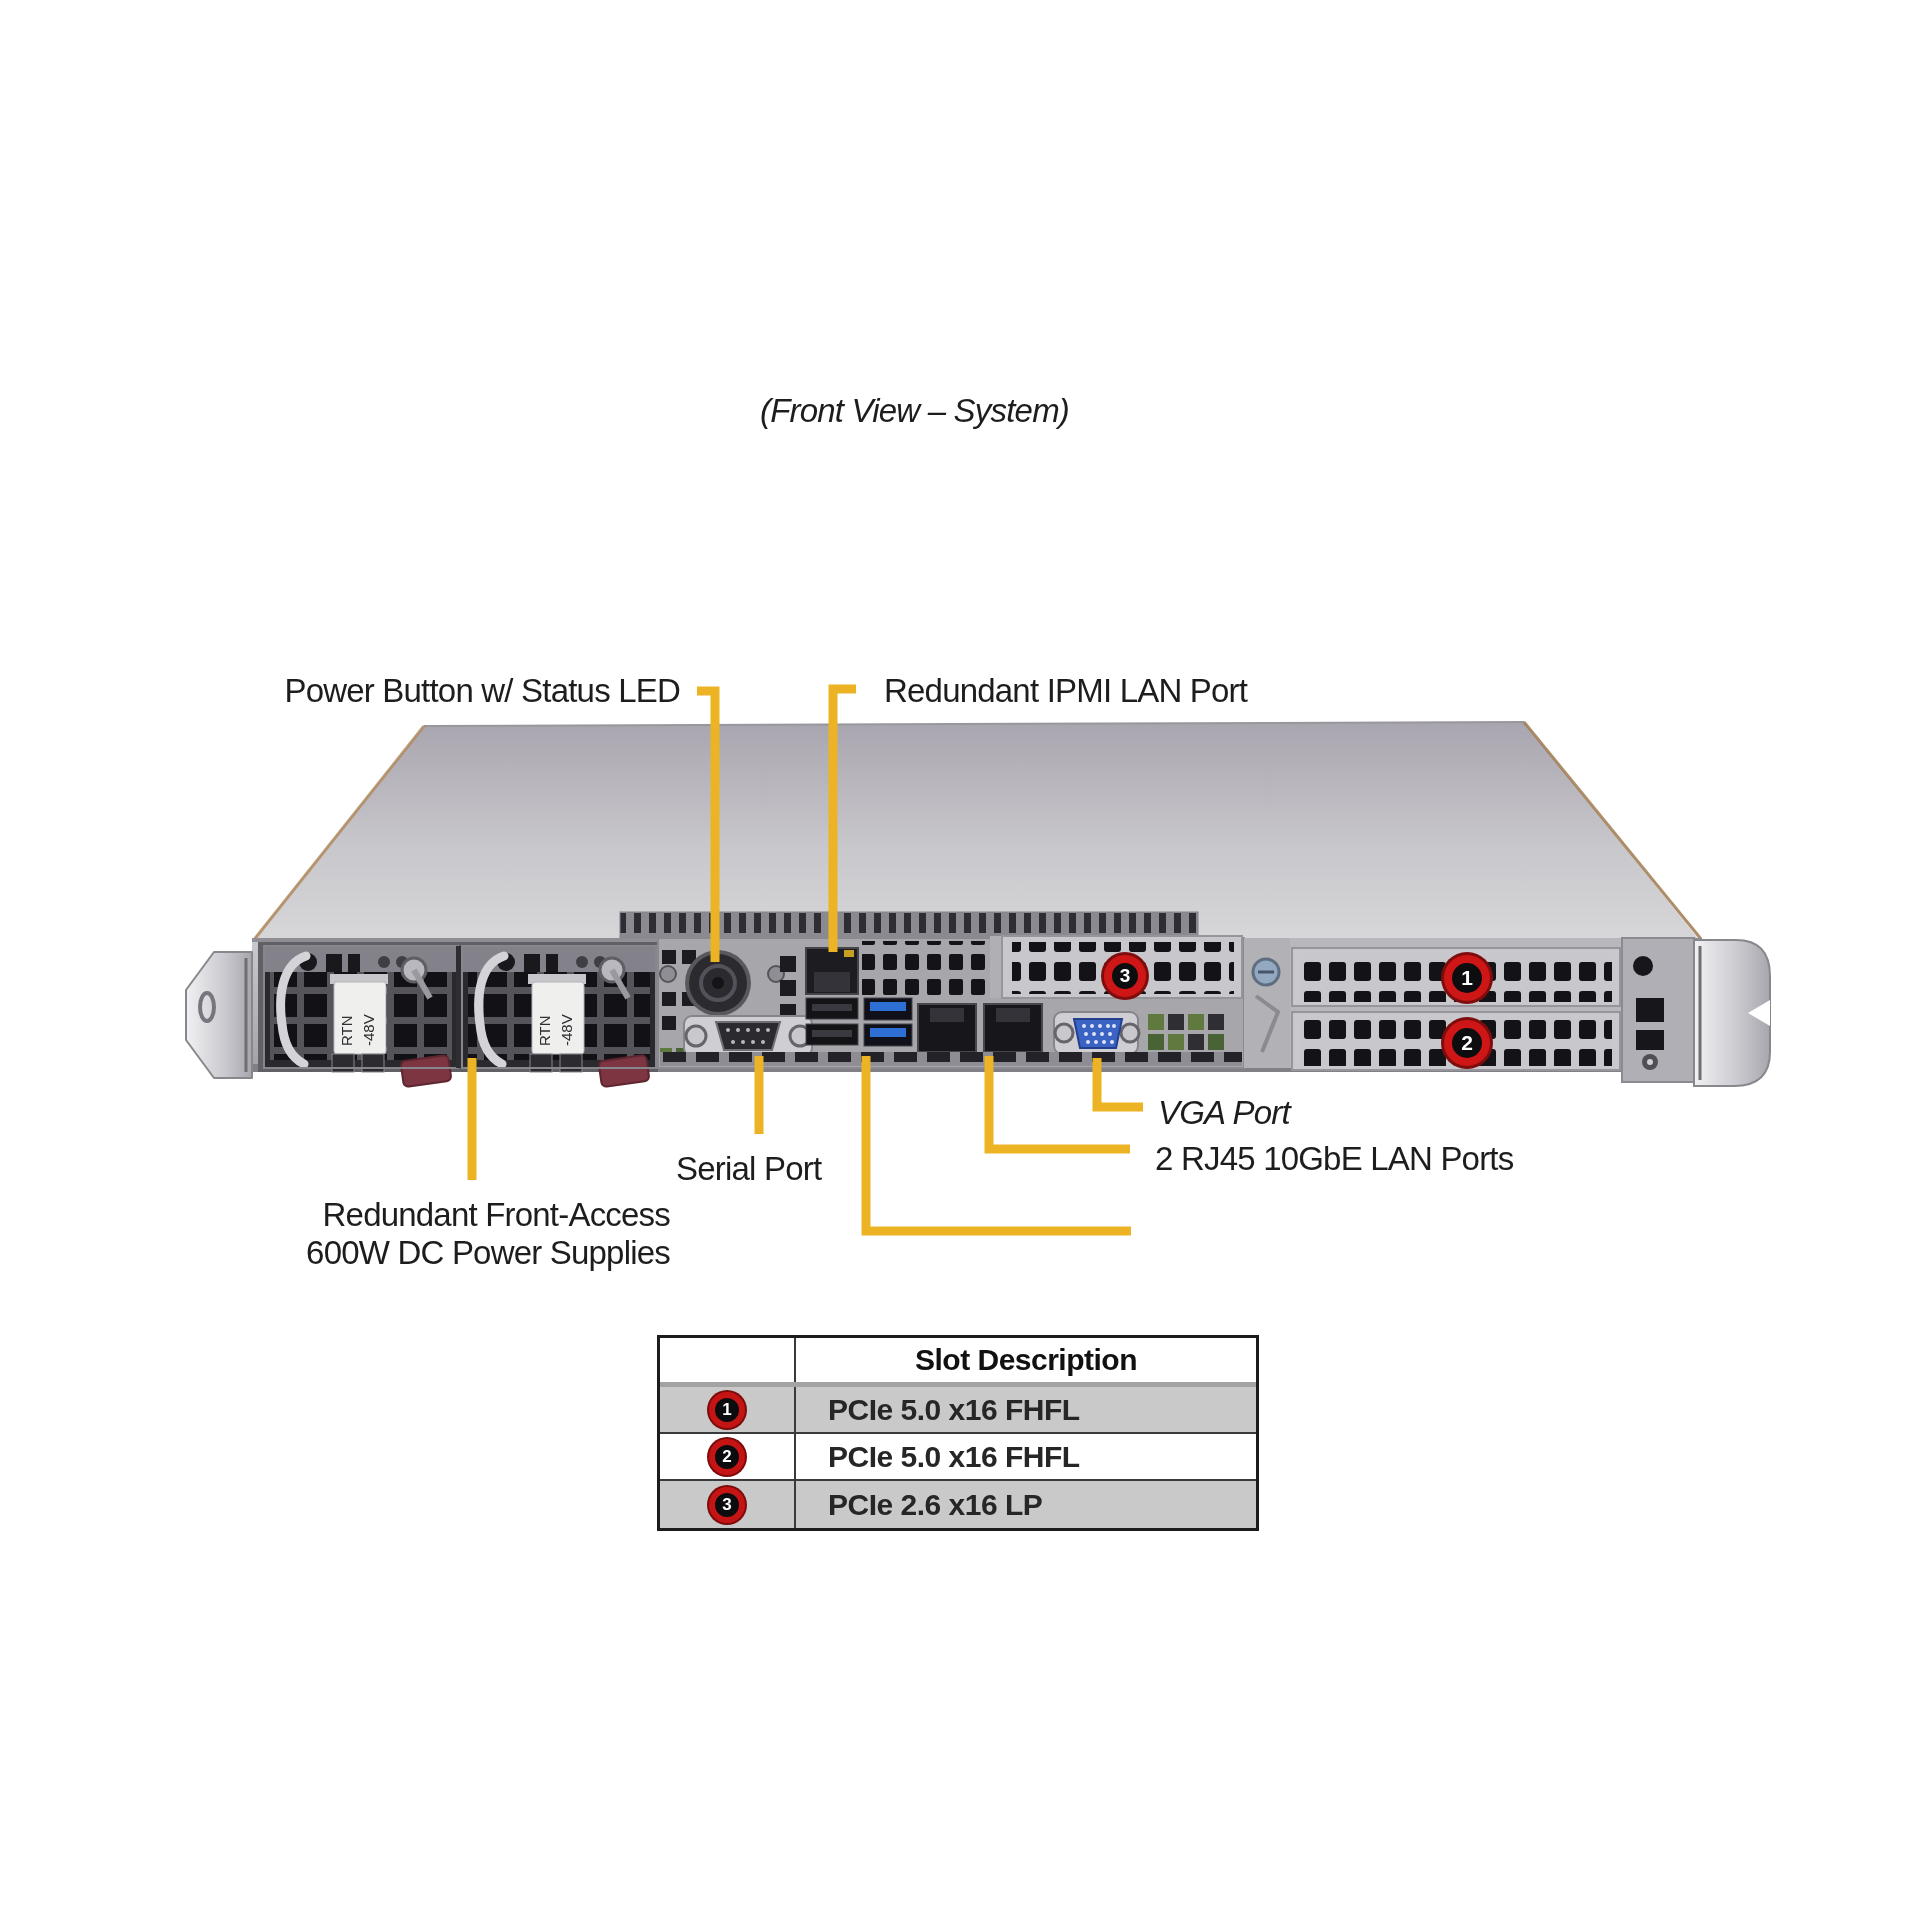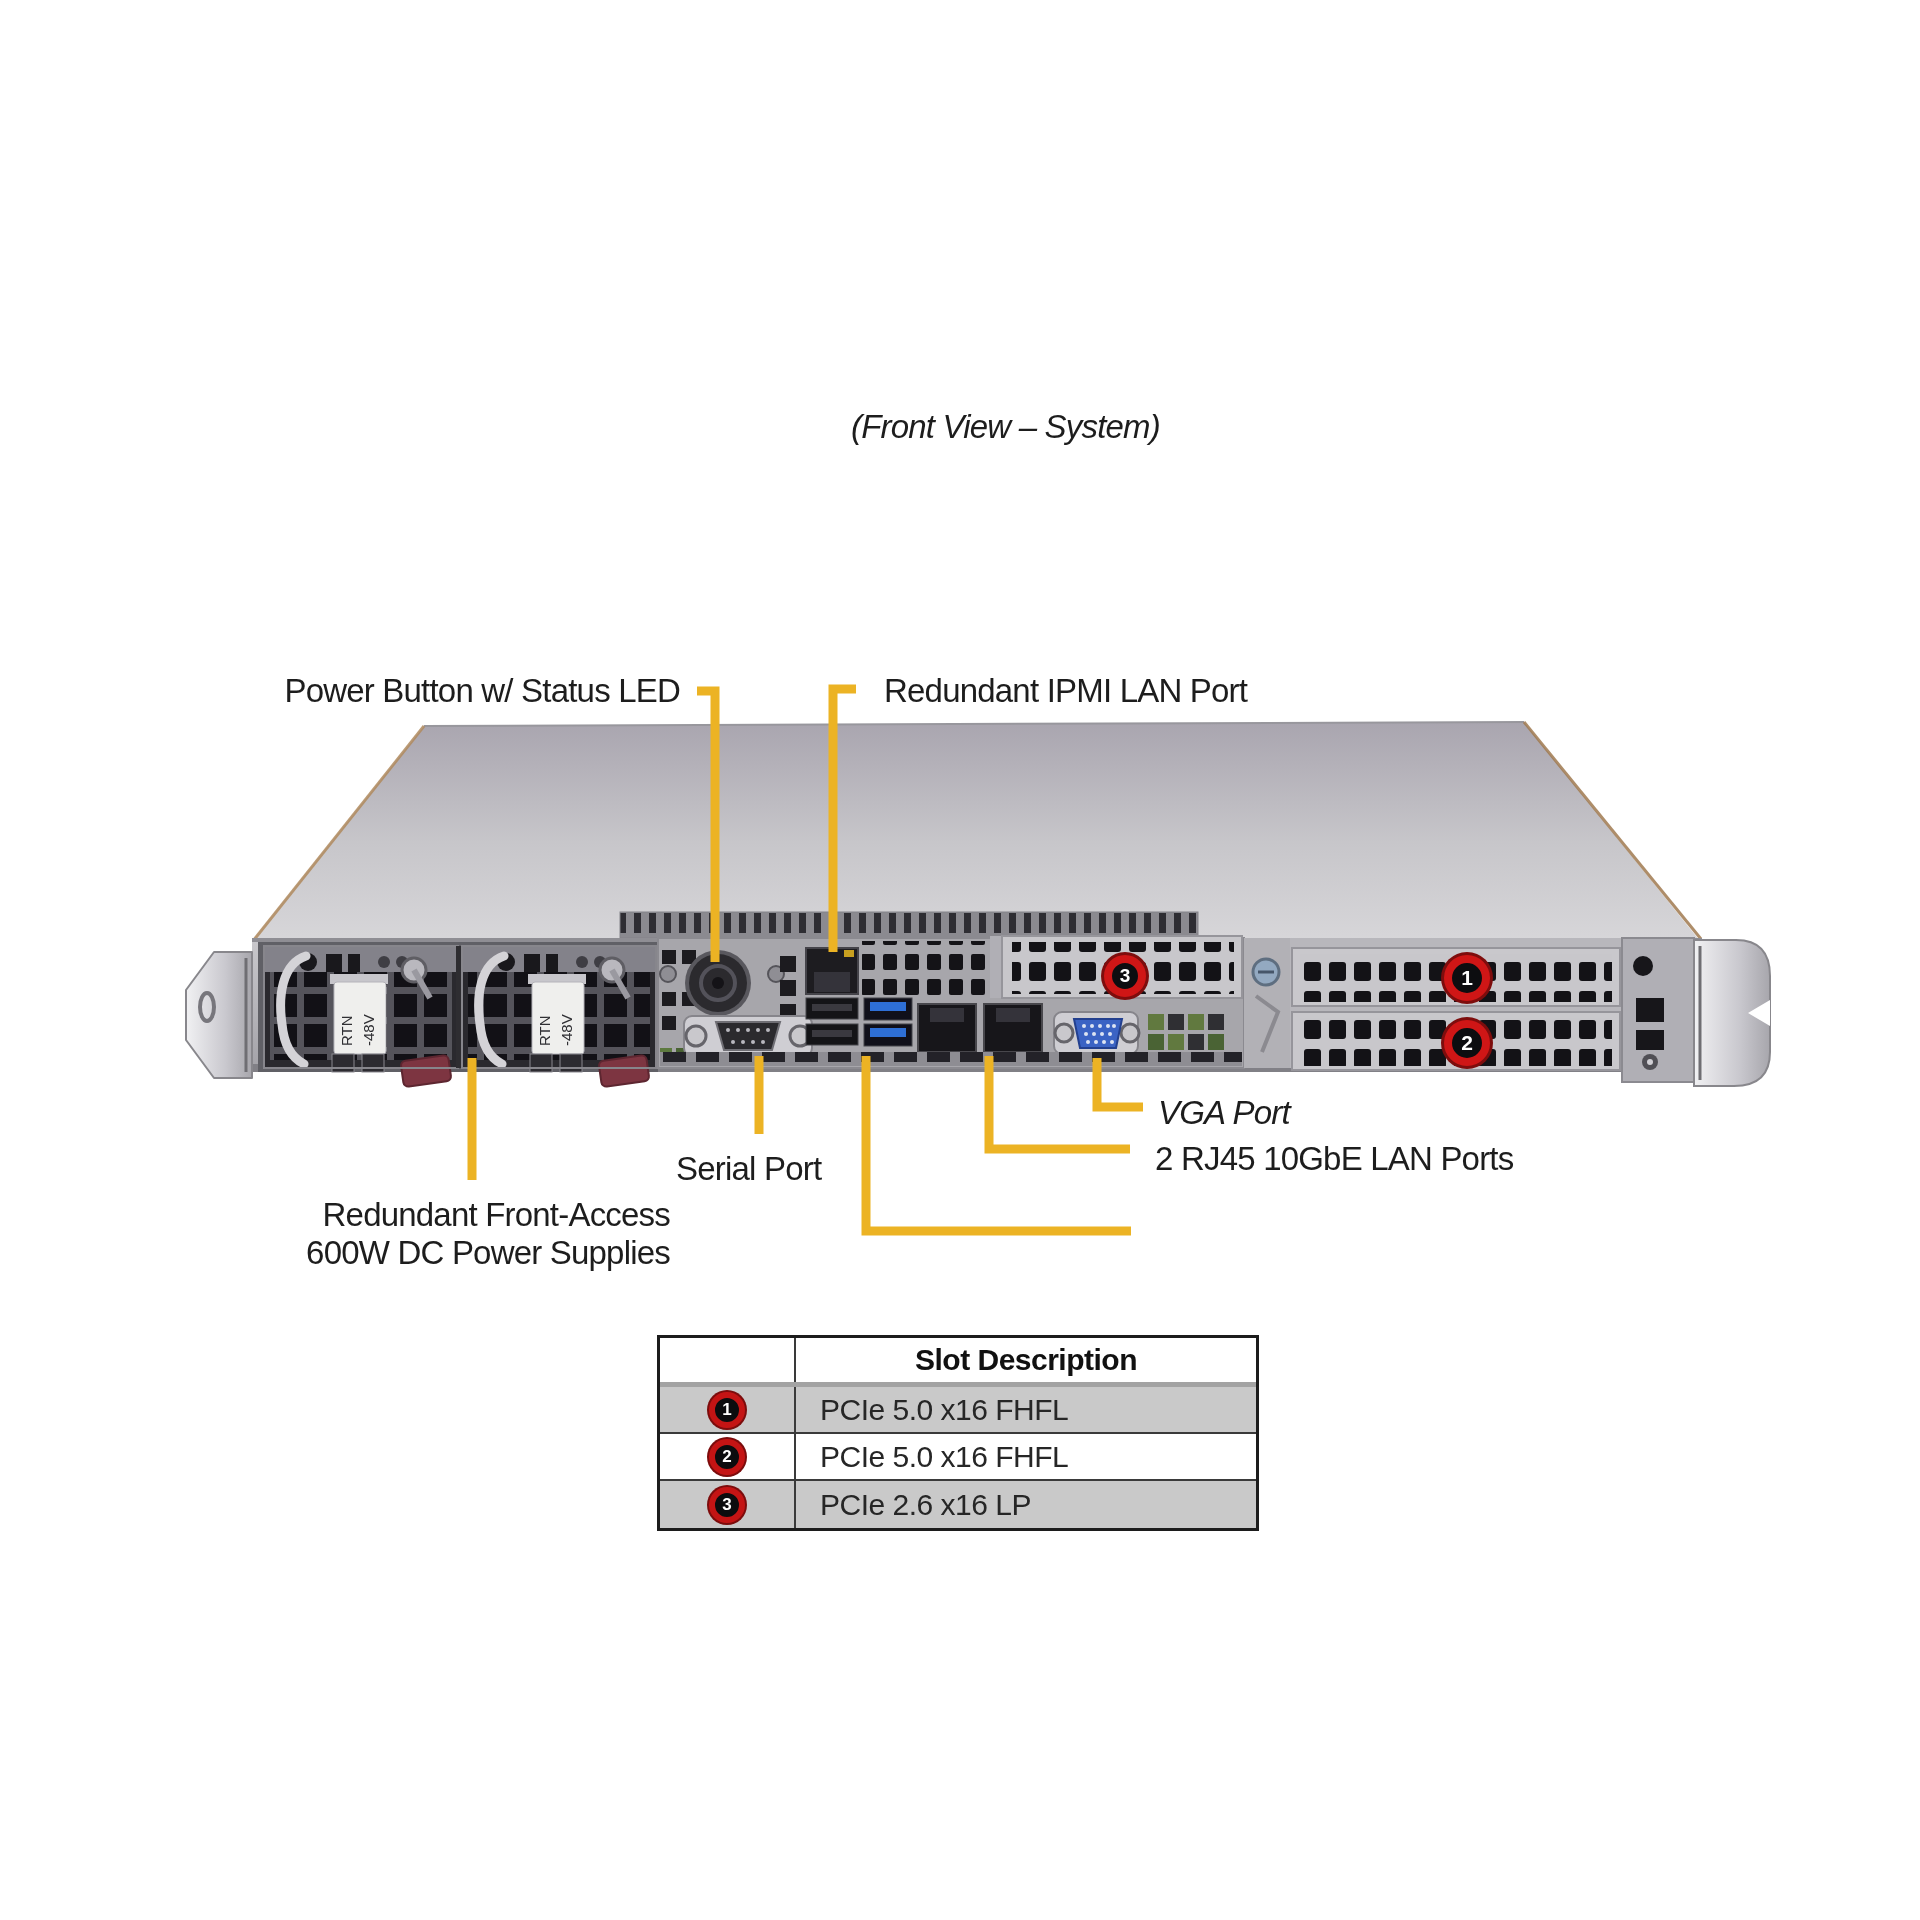--- a/index.html
+++ b/index.html
@@ -19,21 +19,21 @@
   
   .slot-table{position:absolute;left:657px;top:1335px;width:602px;background:#ffffff;
               border:3px solid #1c1c1c;box-sizing:border-box;}
   .trow{display:flex;height:47px;border-bottom:2px solid #3a3a3a;box-sizing:border-box;}
   .trow.thead{height:49px;border-bottom:5px solid #a3a3a3;}
   .trow:last-child{border-bottom:none;}
   .tcol1{width:136px;border-right:2px solid #3a3a3a;display:flex;align-items:center;
          justify-content:center;box-sizing:border-box;flex:none;}
   .tcol2{flex:1;display:flex;align-items:center;font-size:30px;letter-spacing:-0.5px;color:#262626;}
   .thead .tcol2{justify-content:center;font-weight:bold;color:#111111;}
-  .trow .desc{padding-left:24px;}
+  .trow .desc{padding-left:32px;font-weight:bold;}
   .trow.gray{background:#c9c9c9;}
   .tbadge{width:24px;height:24px;border-radius:50%;background:#0c0c0e;color:#ffffff;
           border:6px solid #c41414;box-shadow:0 0 0 2px #7c0c0c;font-size:17px;font-weight:bold;
           display:flex;align-items:center;justify-content:center;}
 </style>
 </head>
 <body>
 
 <div id="canvas">
 
@@ -293,21 +293,21 @@
       <path d="M697 691 L715 691 L715 962"></path>
       <path d="M856 689 L833 689 L833 952"></path>
       <path d="M472 1058 L472 1180"></path>
       <path d="M759 1056 L759 1134"></path>
       <path d="M1097 1058 L1097 1107 L1143 1107"></path>
       <path d="M989 1056 L989 1149 L1130 1149"></path>
       <path d="M866 1056 L866 1231 L1131 1231"></path>
     </g>
   </svg>
 
-  <div class="lbl italic" style="left:760px;top:392px;width:400px;text-align:right;margin-top:16px;">(Front View – System)</div>
+  <div class="lbl italic" style="left:760px;top:392px;width:400px;text-align:left;">(Front View – System)</div>
 
   <div class="lbl" style="left:244px;top:672px;width:436px;text-align:right;">Power Button w/ Status LED</div>
 
   <div class="lbl" style="left:884px;top:672px;">Redundant IPMI LAN Port</div>
 
   <div class="lbl" style="left:1158px;top:1094px;font-style:italic;">VGA Port</div>
 
   <div class="lbl" style="left:1155px;top:1140px;">2 RJ45 10GbE LAN Ports</div>
 
   <div class="lbl" style="left:676px;top:1150px;">Serial Port</div>

